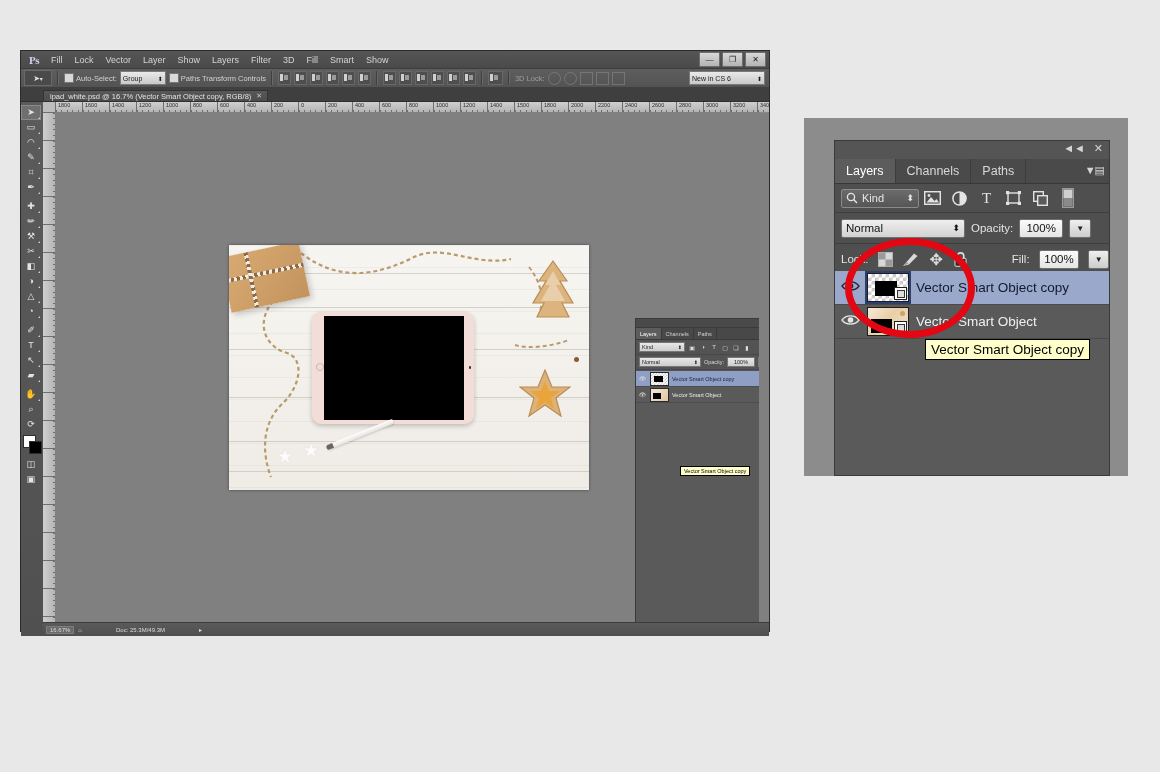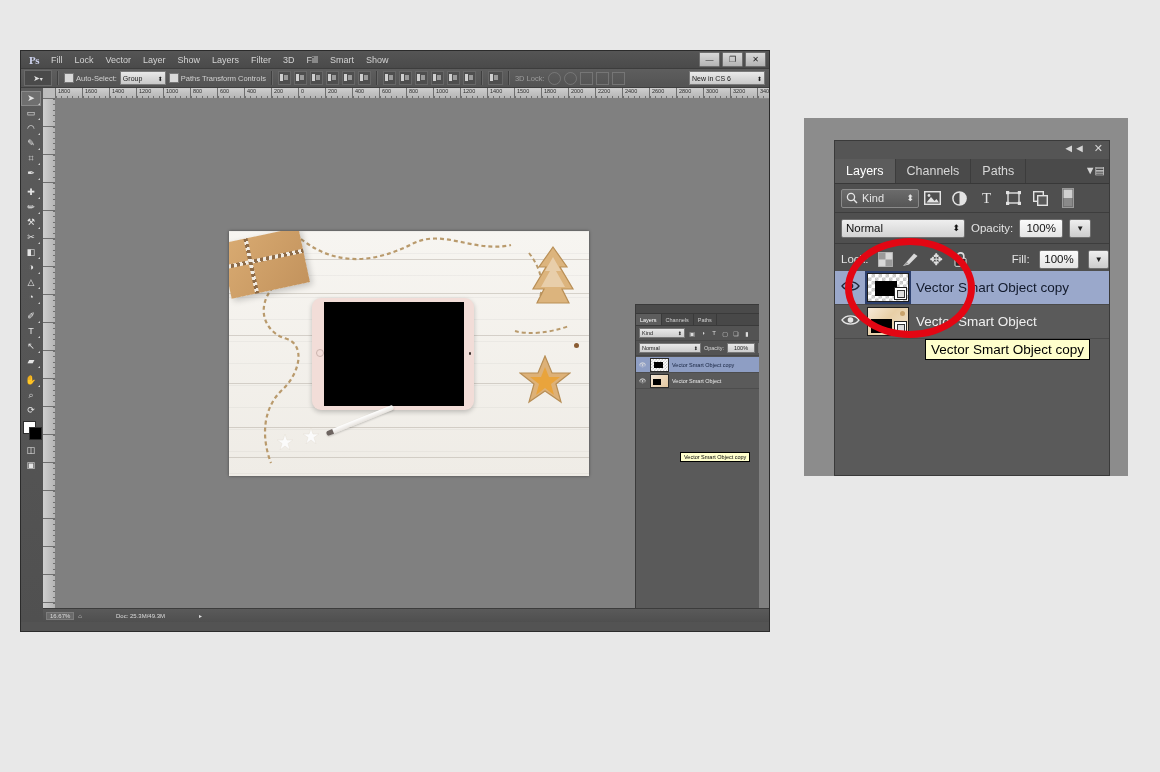--- a/index.html
+++ b/index.html
@@ -433,20 +433,26 @@
     <span class="d3-ico" style="opacity:.55;border-radius:0"></span>
     <span class="d3-ico" style="opacity:.55;border-radius:0"></span>
     <div class="opt-right">
       <div class="opt-select" style="width:70px">
         <span>New in CS 6</span>
         <span style="font-size:6px">⬍</span>
       </div>
     </div>
   </div>
 
+  <div id="ps-tabbar">
+    <div id="doc-tab">
+      <span>ipad_white.psd @ 16.7% (Vector Smart Object copy, RGB/8)</span>
+      <span class="x">✕</span>
+    </div>
+  </div>
 
   <div id="ps-workarea">
 
     <div id="ps-toolbar">
       <div class="tool sel">
           <span class="glyph">➤</span>
           <span class="tri"></span>
         </div>
       <div class="tool">
           <span class="glyph">▭</span>

